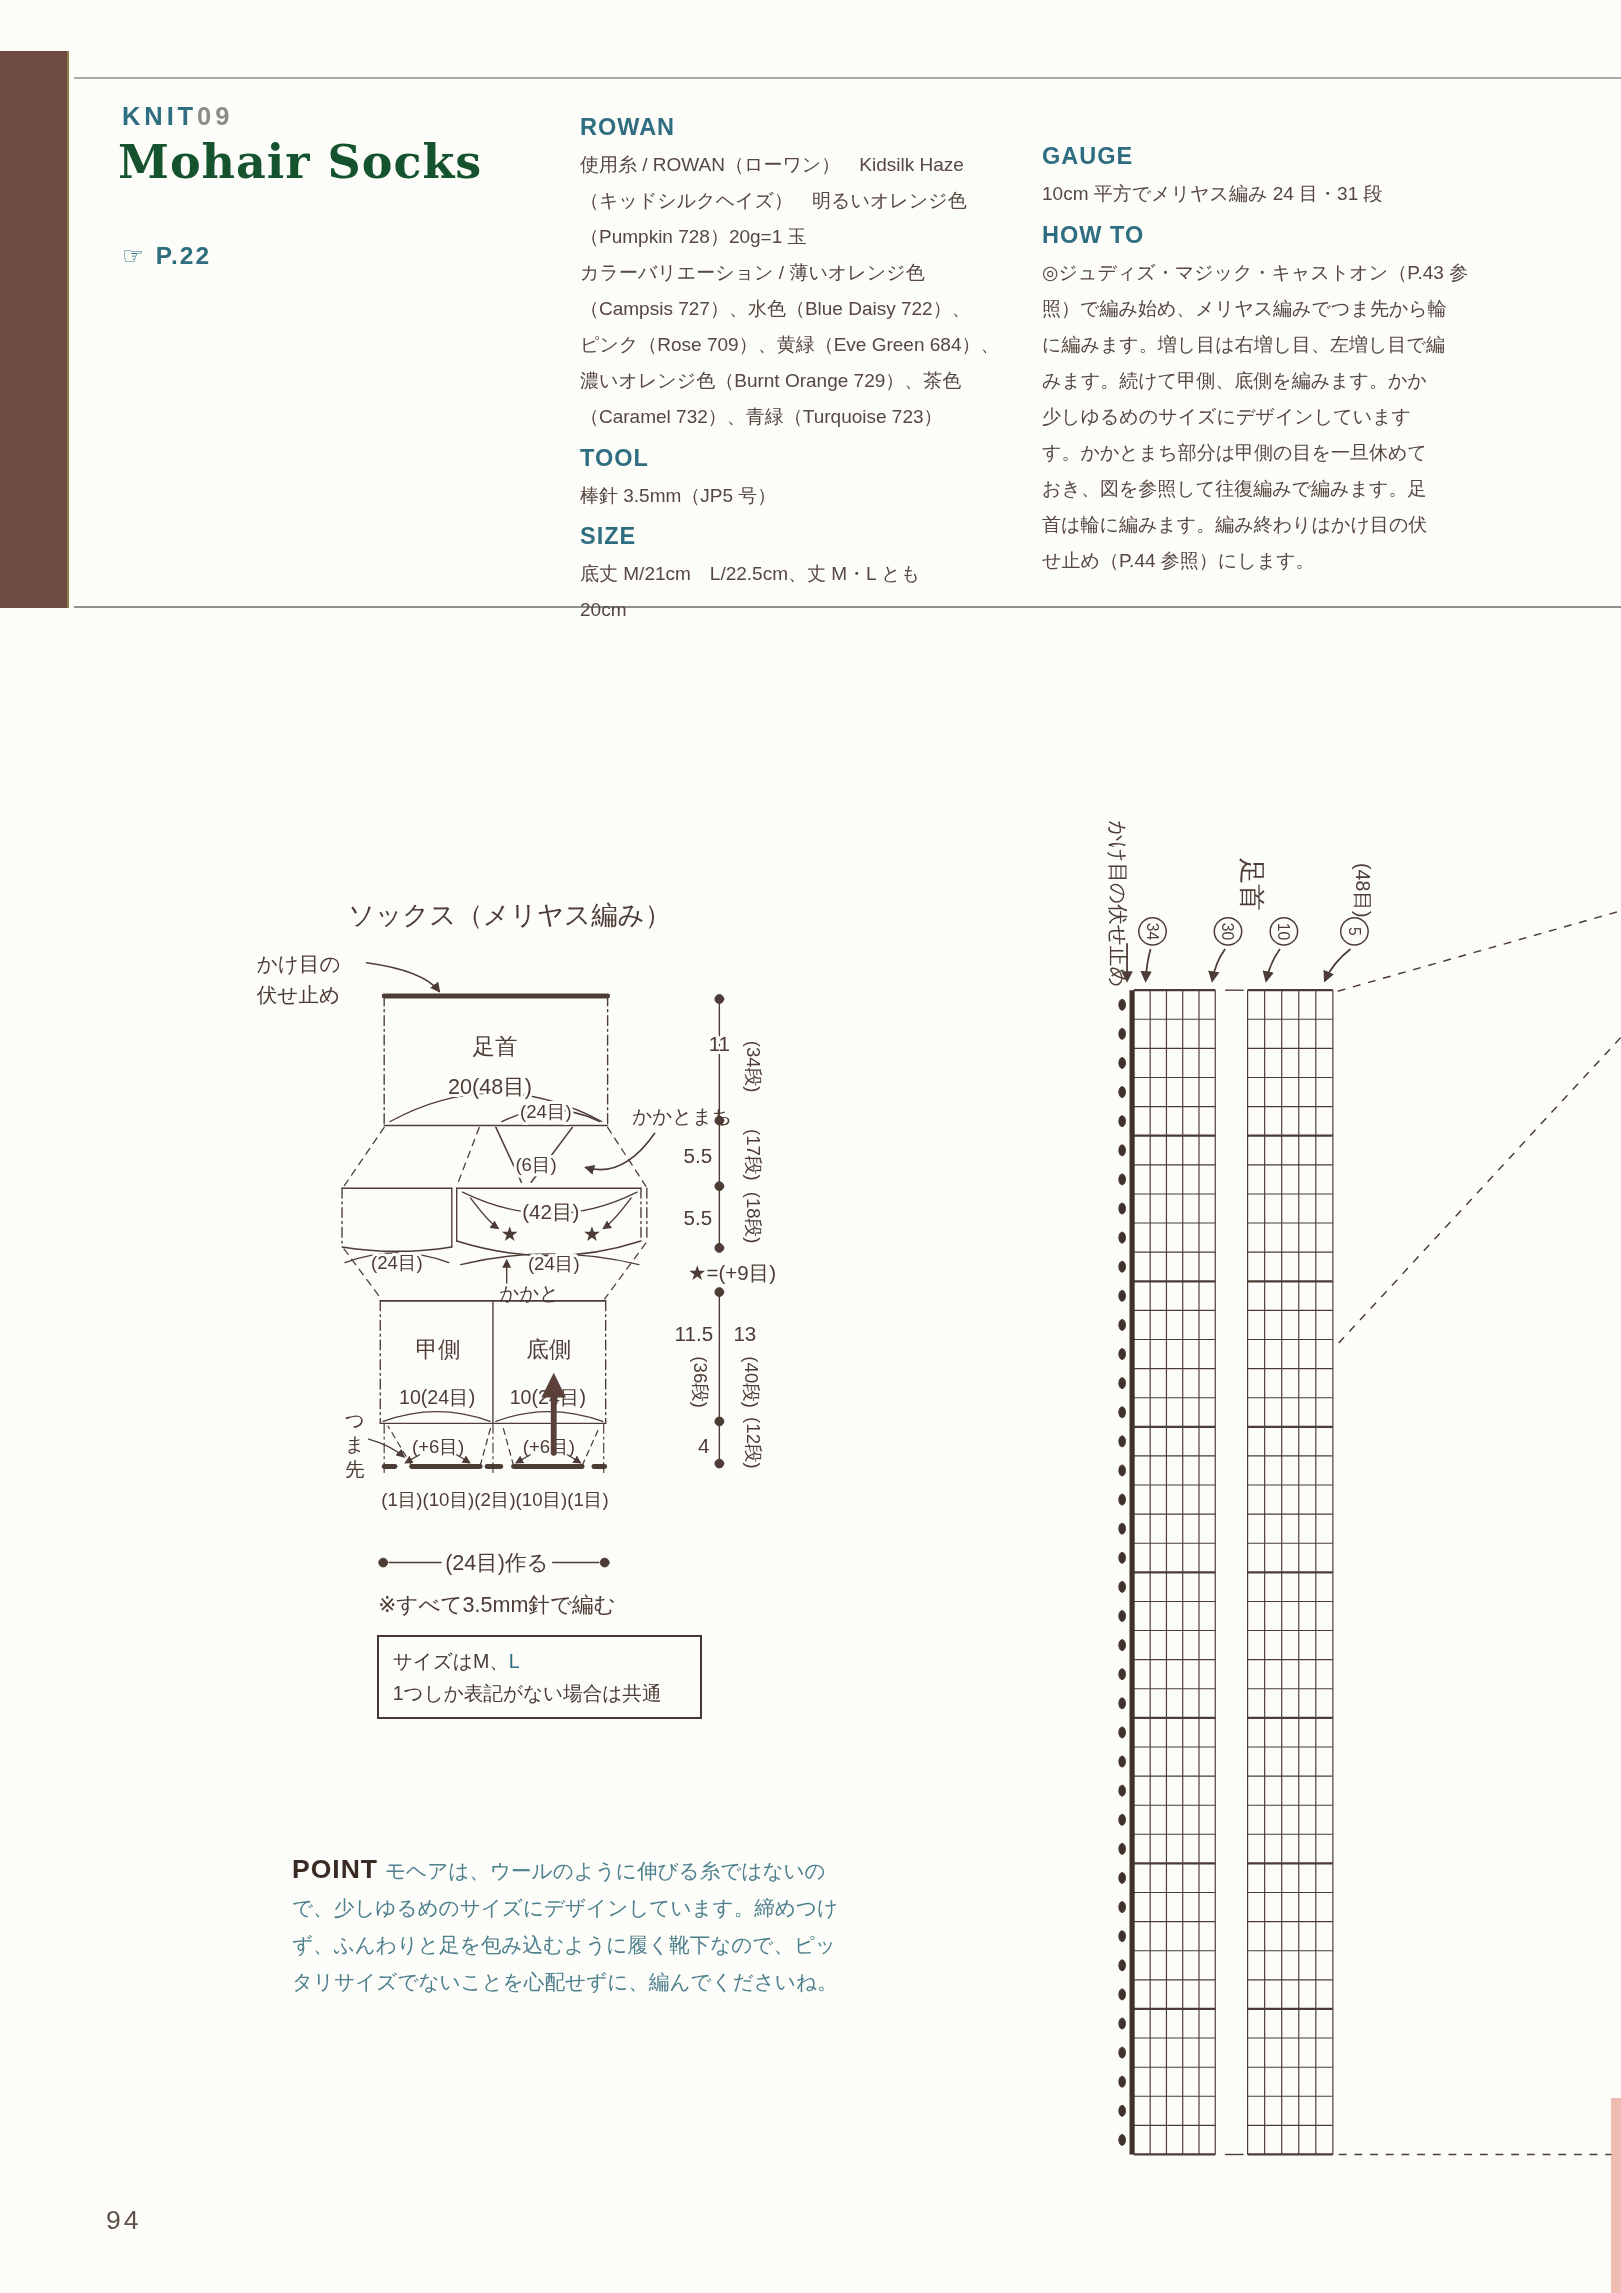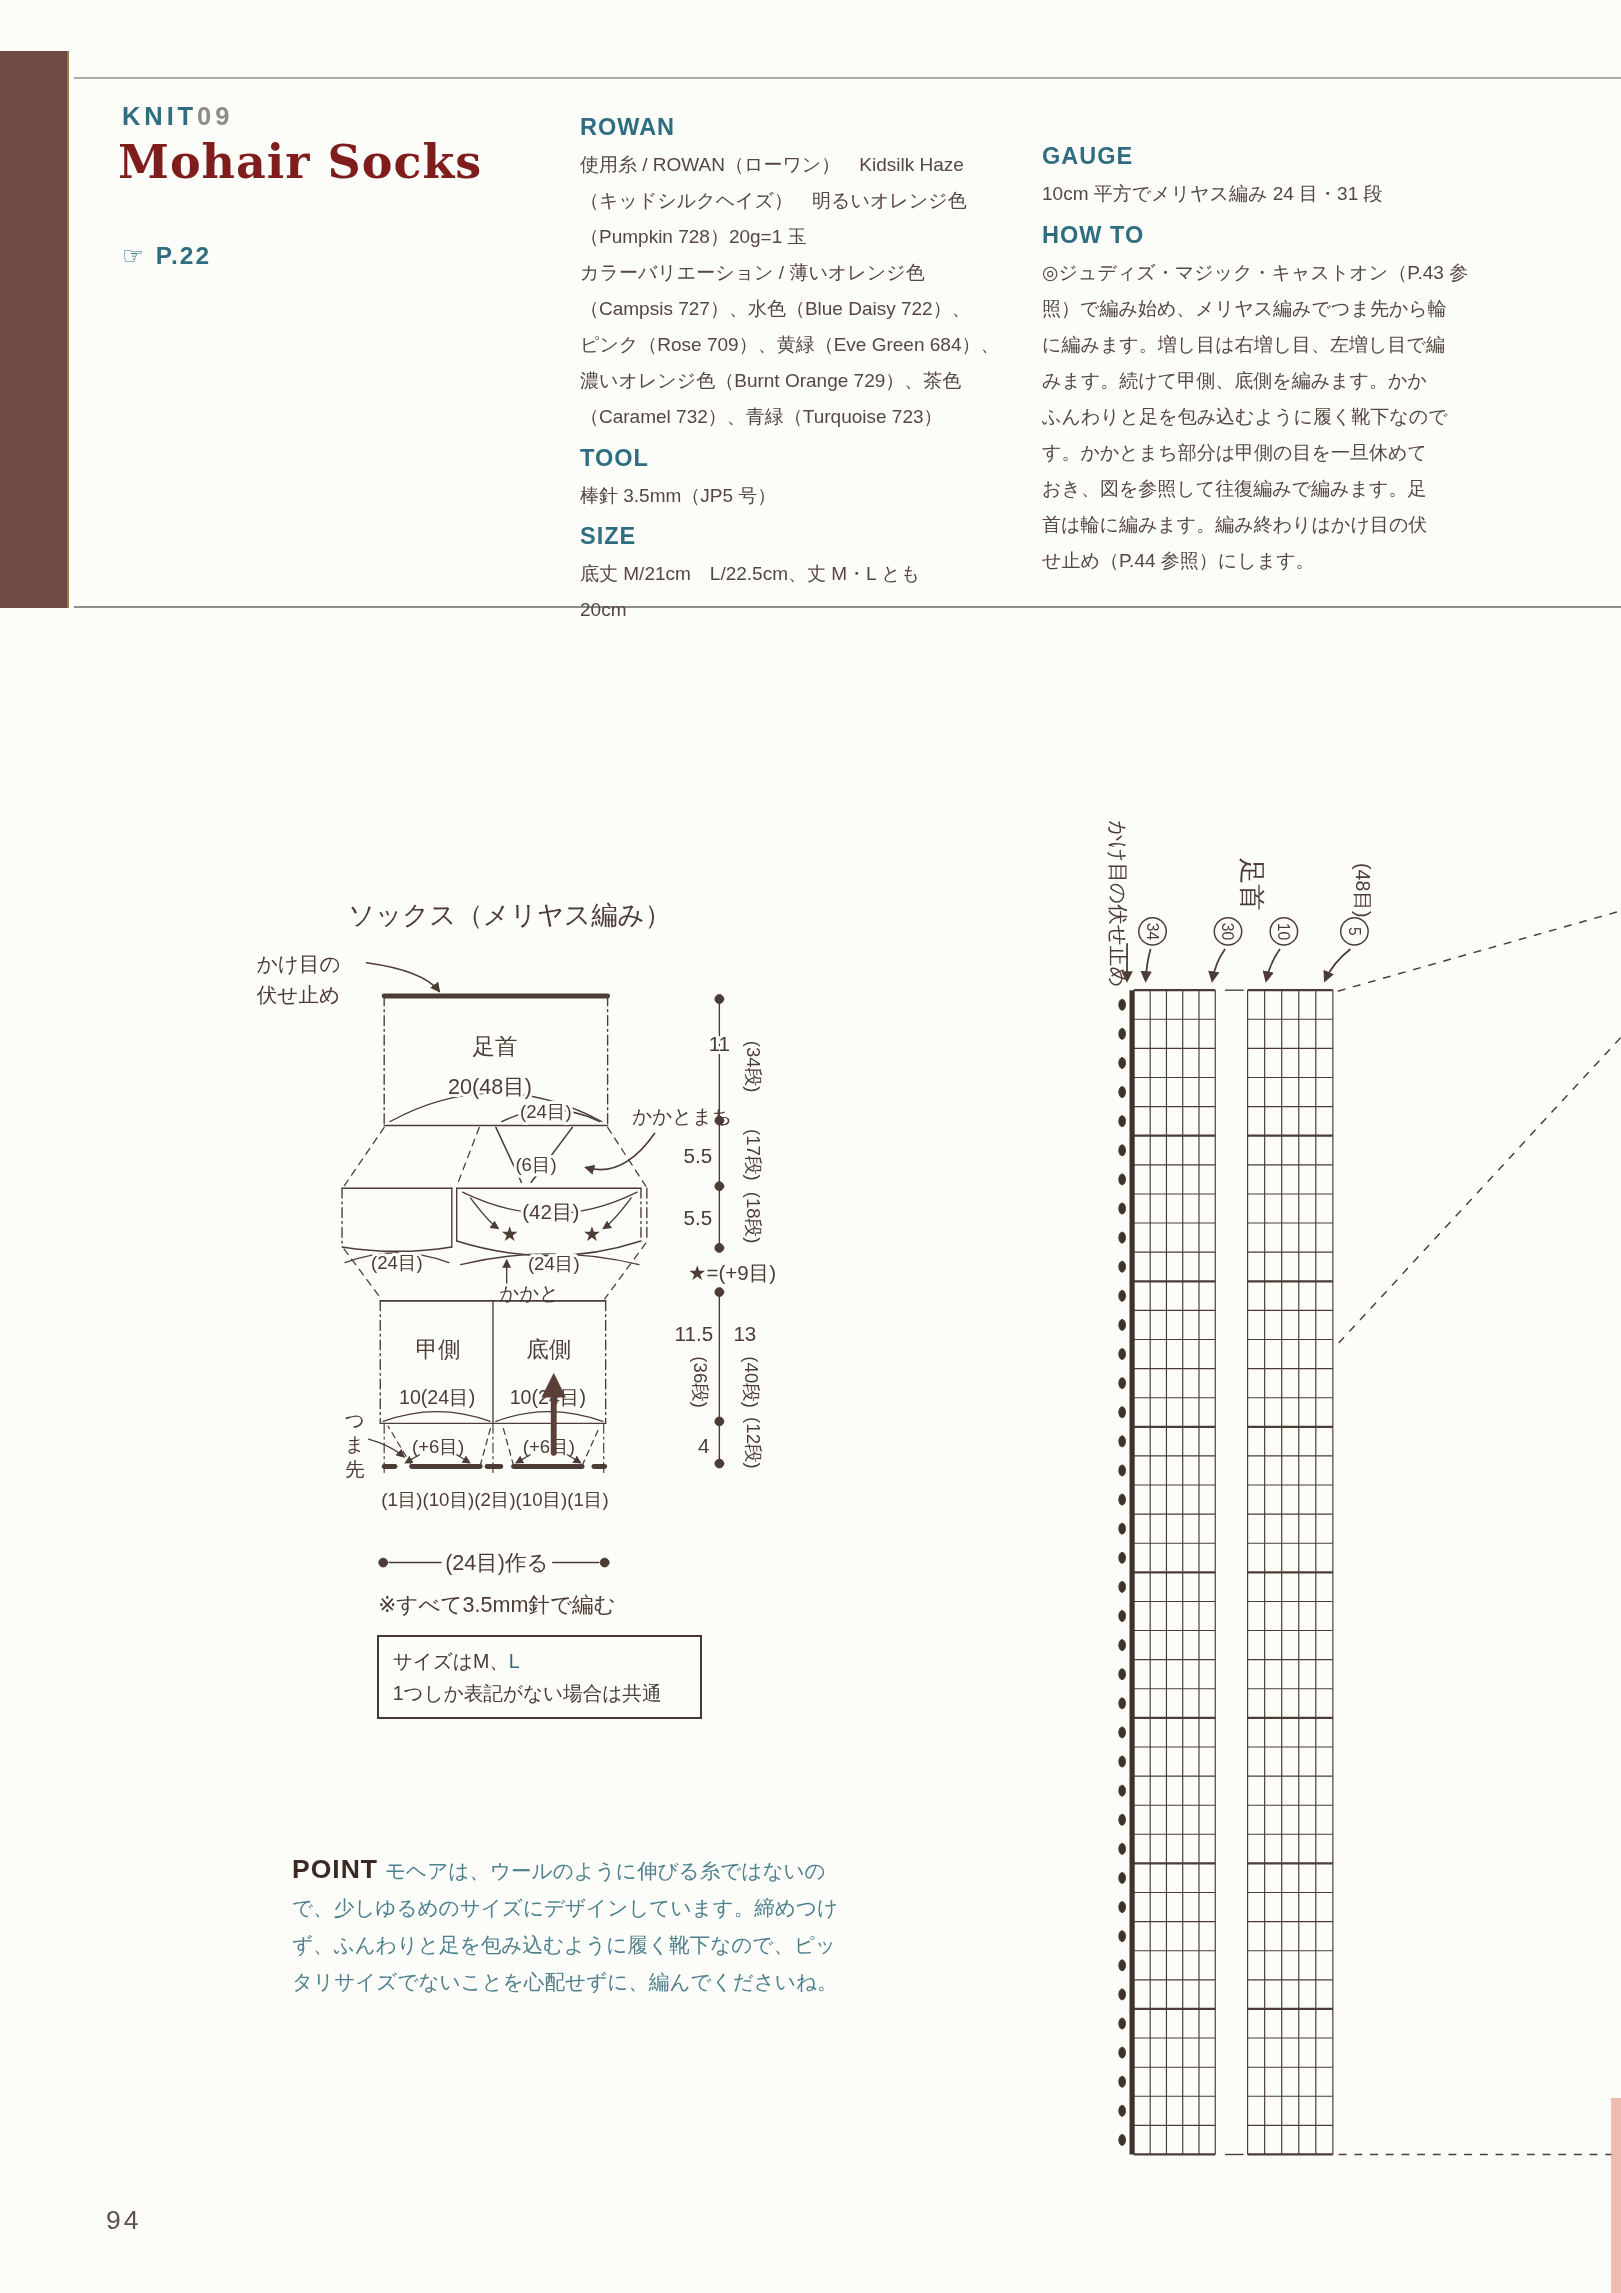--- a/index.html
+++ b/index.html
@@ -4,21 +4,21 @@
 <style>
   html,body{margin:0;padding:0;background:#fcfcf9;}
   .page{position:relative;width:1621px;height:2294px;background:#fcfcf9;overflow:hidden;
         font-family:"Liberation Sans","DejaVu Sans",sans-serif;color:#564740;}
   .bar{position:absolute;left:0;top:51px;width:67px;height:557px;background:#6e4c43;border-right:2.9px solid #8f7c4a;}
   .rule-top{position:absolute;left:74px;top:77px;width:1547px;height:2px;background:#aaaaa8;}
   .rule-header{position:absolute;left:74px;top:606px;width:1547px;height:2px;background:#8f8f8d;}
   .knit{position:absolute;left:122px;top:102px;font-size:25.5px;font-weight:bold;letter-spacing:3.9px;}
   .knit .k{color:#2f6e80;} .knit .n{color:#8b8b89;}
   .title{position:absolute;left:118px;top:135px;font-family:"DejaVu Serif","Liberation Serif",serif;
-         font-weight:bold;font-size:46px;color:#7f1d1d;letter-spacing:1px;}
+         font-weight:bold;font-size:46px;color:#14532d;letter-spacing:1px;}
   .pageref{position:absolute;left:122px;top:241px;font-size:24.5px;font-weight:bold;color:#2f6e80;letter-spacing:2px;}
   .pageref .hand{font-weight:normal;margin-right:9.8px;}
   .col{position:absolute;width:436px;}
   .col-yarn{left:580px;top:114px;}
   .col-gauge{left:1042px;top:143px;}
   .head{margin:0 0 5.9px 0;font-size:23.5px;font-weight:bold;color:#2f6e80;letter-spacing:1px;}
   .head.gap{margin-top:9.8px;}
   .bline{margin:0;font-size:19px;line-height:36px;color:#564740;}
   .point{position:absolute;left:292px;top:1851px;width:637px;font-size:20.6px;line-height:37px;color:#4e808e;}
   .point .row1{display:flex;align-items:baseline;}
@@ -66,21 +66,21 @@
   </div>
 
   <div class="col col-gauge">
     <p class="head">GAUGE</p>
     <p class="bline">10cm 平方でメリヤス編み 24 目・31 段</p>
     <p class="head gap">HOW TO</p>
     <p class="bline">◎ジュディズ・マジック・キャストオン（P.43 参</p>
     <p class="bline">照）で編み始め、メリヤス編みでつま先から輪</p>
     <p class="bline">に編みます。増し目は右増し目、左増し目で編</p>
     <p class="bline">みます。続けて甲側、底側を編みます。かか</p>
-    <p class="bline">ふんわりと足を包み込むように履く靴下なので</p>
+    <p class="bline">少しゆるめのサイズにデザインしています</p>
     <p class="bline">す。かかとまち部分は甲側の目を一旦休めて</p>
     <p class="bline">おき、図を参照して往復編みで編みます。足</p>
     <p class="bline">首は輪に編みます。編み終わりはかけ目の伏</p>
     <p class="bline">せ止め（P.44 参照）にします。</p>
   </div>
 
   <svg class="overlay" viewBox="0 0 1654 2340">
     <defs>
       <marker id="arr" viewBox="0 0 10 10" refX="8" refY="5" markerWidth="6.5" markerHeight="6.5" orient="auto-start-reverse">
         <path d="M0 0 L10 5 L0 10 z" fill="#4d3c35"></path>

